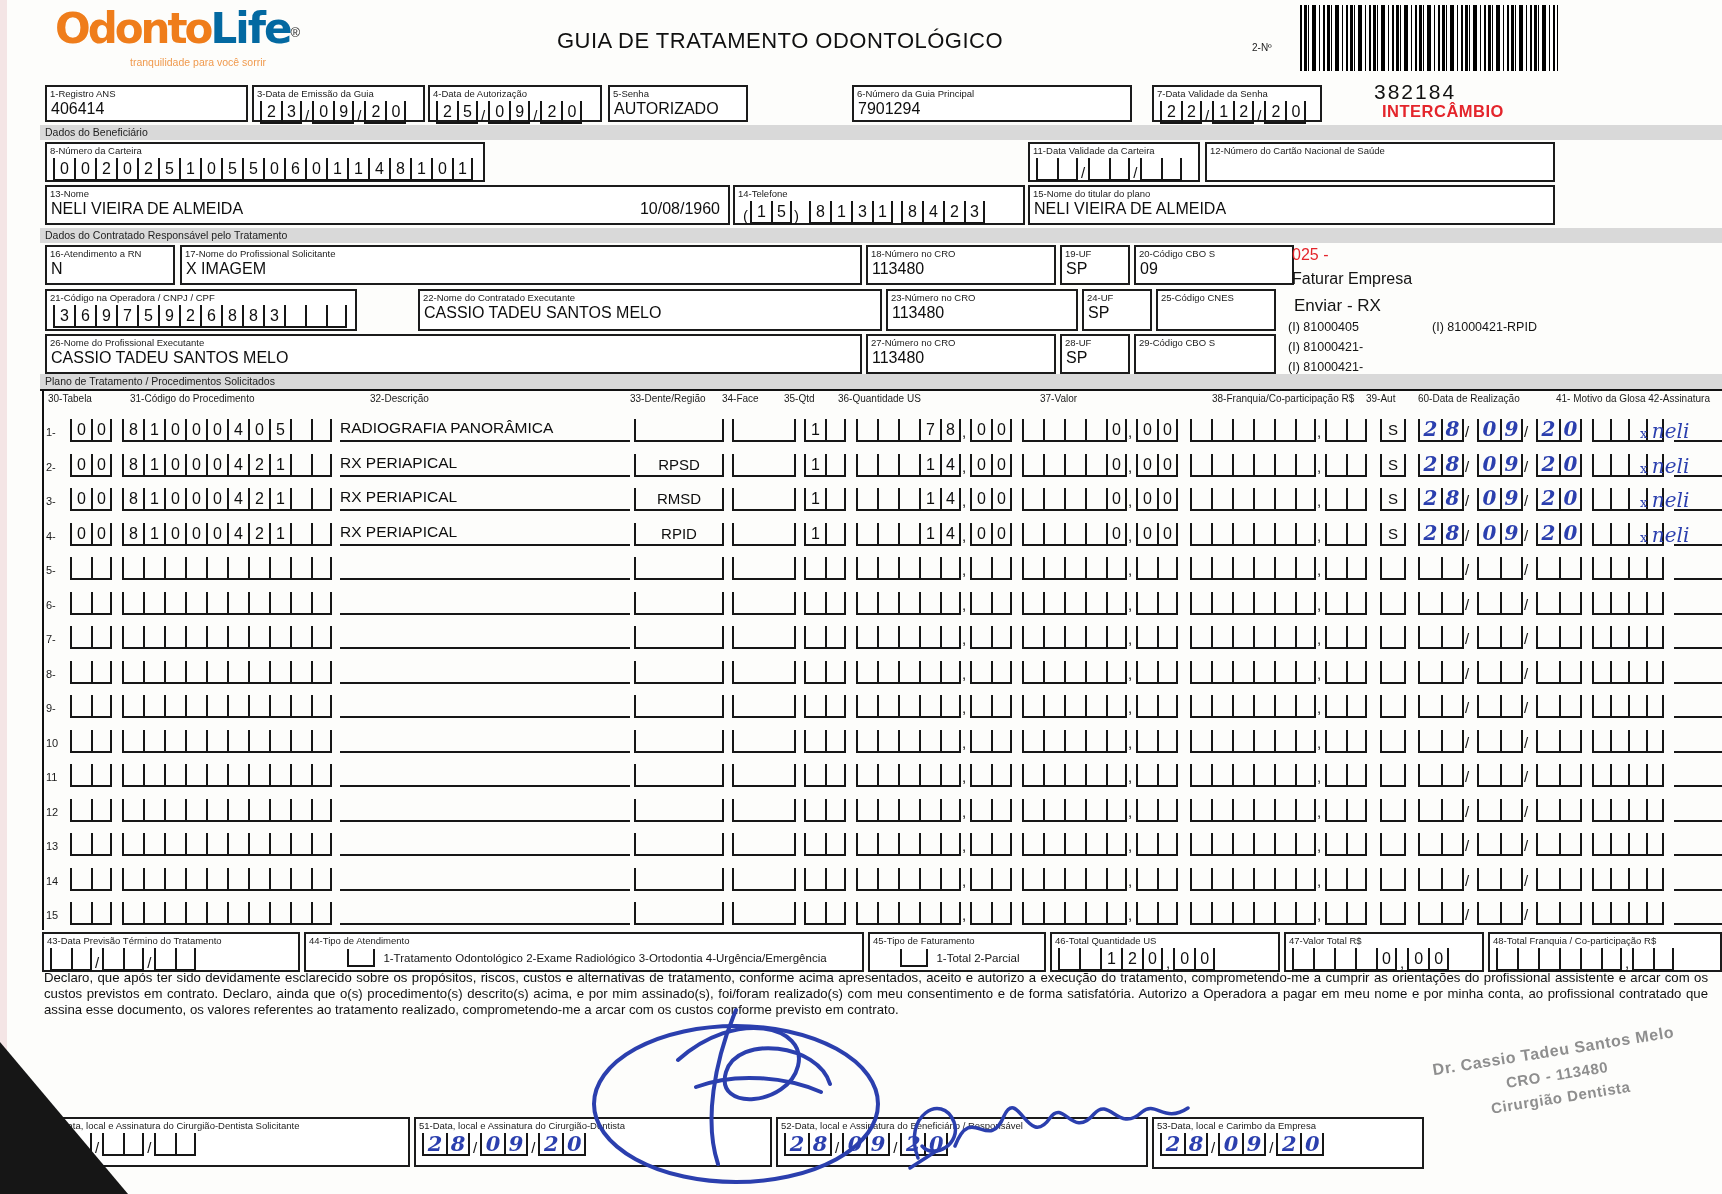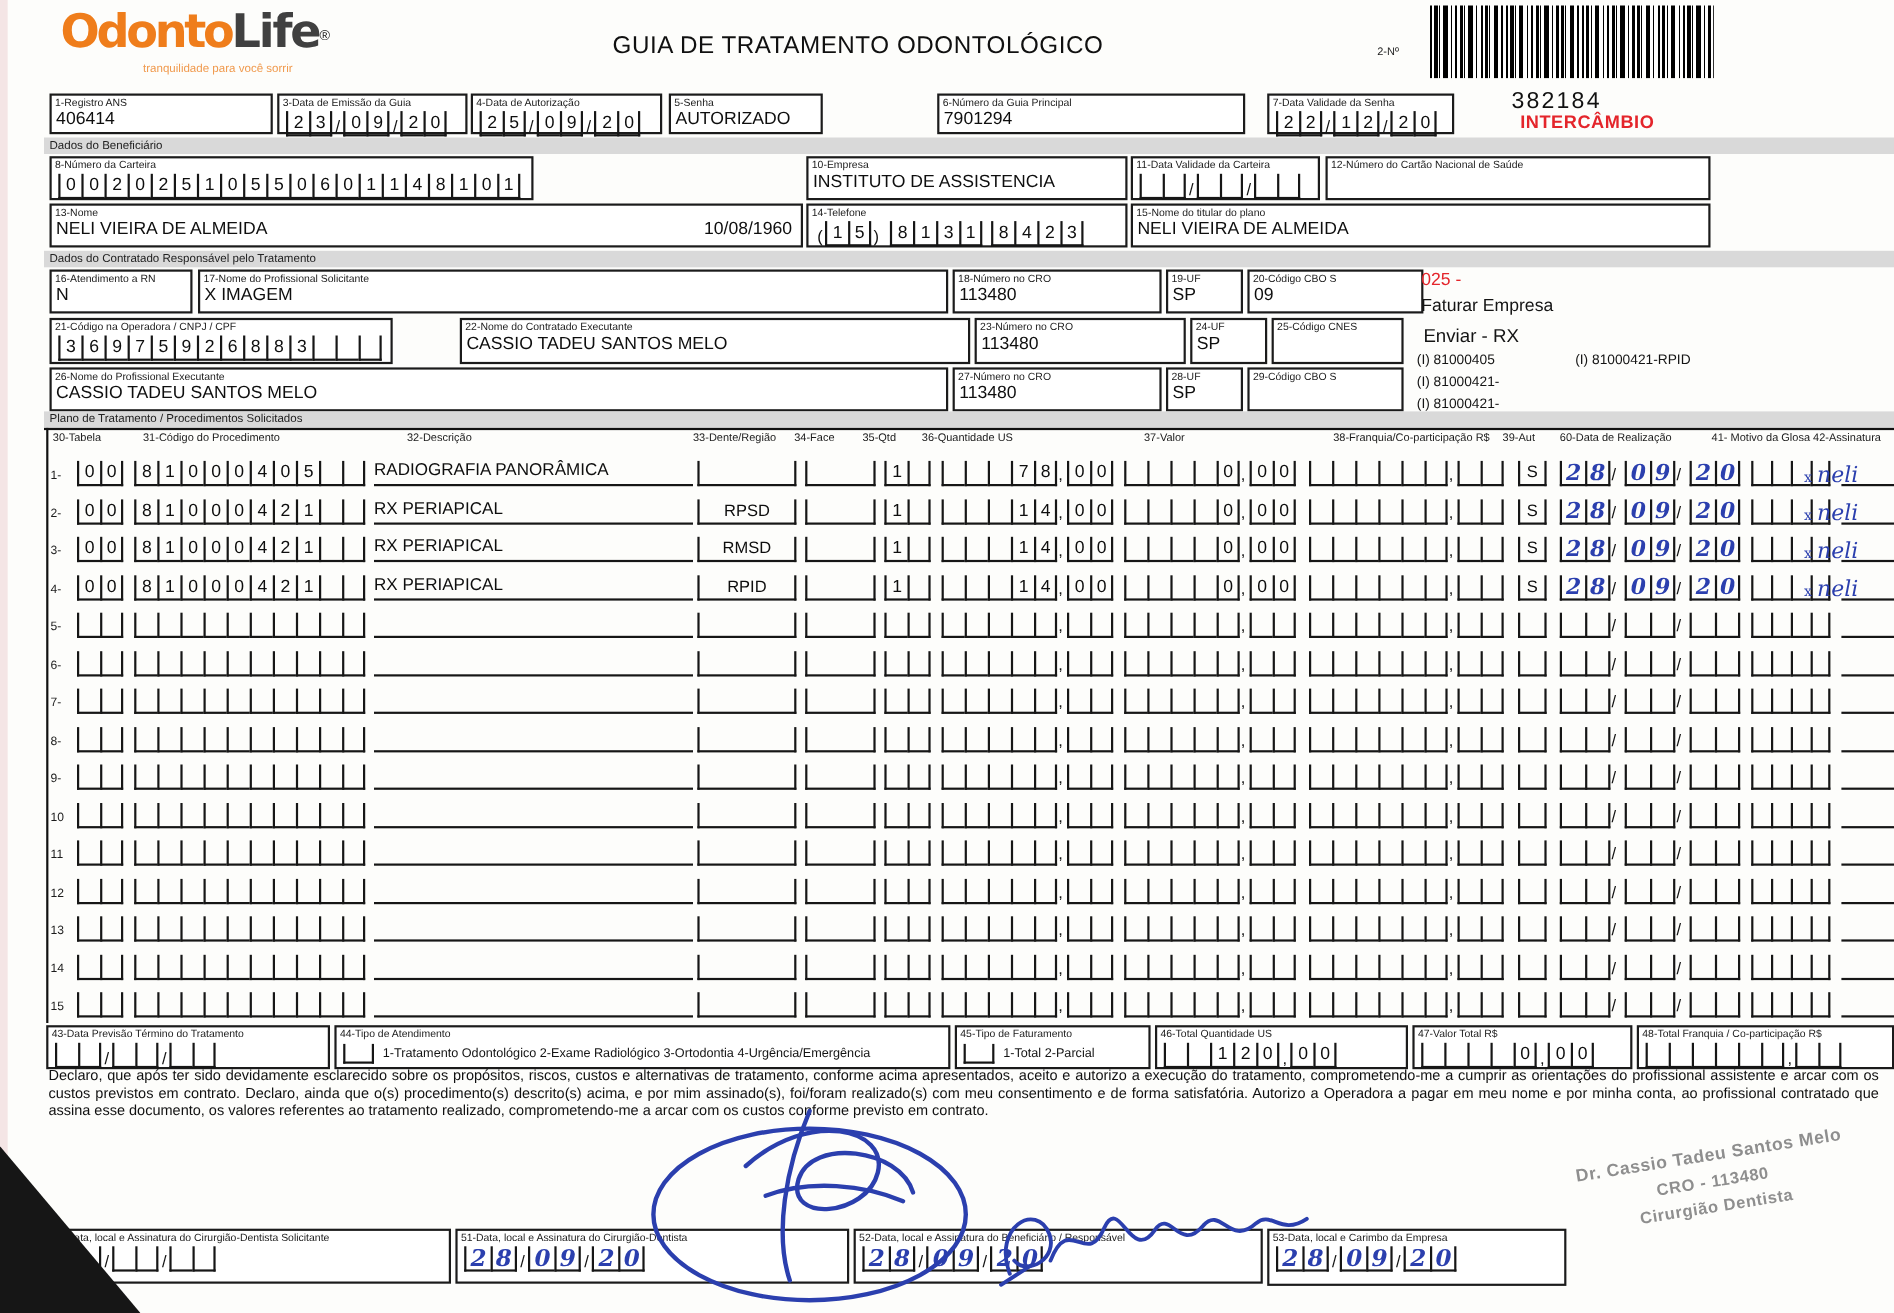--- a/index.html
+++ b/index.html
@@ -4,21 +4,21 @@
 <style>
   html,body{margin:0;padding:0;background:#9a9a9a;}
   .paper{position:relative;width:1722px;height:1194px;background:#fdfdfb;overflow:hidden;
          font-family:"Liberation Sans",sans-serif;color:#151515;}
   .edge-pink{position:absolute;left:0;top:0;width:7px;height:100%;background:#efd9d9;opacity:.65;}
   .corner-wedge{position:absolute;left:0;top:1042px;width:128px;height:152px;background:#161616;
                 clip-path:polygon(0 0,100% 100%,0 100%);}
   
   .logo{position:absolute;left:55px;top:4px;}
   .logo .p1{font-family:"DejaVu Sans",sans-serif;font-weight:bold;font-size:42px;letter-spacing:-3px;color:#ef7d1b;}
-  .logo .p2{font-family:"DejaVu Sans",sans-serif;font-weight:bold;font-size:42px;letter-spacing:-2px;color:#404040;}
+  .logo .p2{font-family:"DejaVu Sans",sans-serif;font-weight:bold;font-size:42px;letter-spacing:-2px;color:#0369a1;}
   .logo .reg{font-size:13px;color:#1d1d1d;vertical-align:super;}
   .tagline{position:absolute;left:130px;top:56px;font-size:10.5px;color:#f09a4e;}
   .title{position:absolute;left:480px;top:28px;width:600px;text-align:center;font-size:22px;letter-spacing:.5px;color:#101010;}
   .bclabel{position:absolute;left:1252px;top:42px;font-size:10px;color:#222;}
   .barcode{position:absolute;left:1300px;top:5px;width:258px;height:66px;
     background:repeating-linear-gradient(90deg,#000 0 2px,#fff 2px 4px,#000 4px 7px,#fff 7px 8px,#000 8px 9px,#fff 9px 12px,#000 12px 16px,#fff 16px 19px,#000 19px 20px,#fff 20px 23px);}
   .guidenum{position:absolute;left:1374px;top:80px;font-size:21px;letter-spacing:2px;color:#111;}
   .intercambio{position:absolute;left:1382px;top:102px;font-size:16.5px;font-weight:bold;color:#e4252b;letter-spacing:.5px;}
   
   .fbox{position:absolute;border:2px solid #1b1b1b;background:#fff;box-sizing:border-box;}
@@ -56,21 +56,21 @@
   .cm{position:absolute;bottom:6px;font-size:15px;color:#111;}
   .dt .cc{width:23px;}
   .gl .cc{width:18px;}
   .sigline{position:absolute;left:1630px;width:52px;bottom:4px;border-bottom:2px solid #161616;}
   .sigtext{position:absolute;left:1596px;bottom:3px;white-space:nowrap;}
   .sigtext .mk{font-size:13px;color:#2b3fae;font-style:normal;font-family:"DejaVu Serif",serif;}
   .sigtext .nm{font-family:"DejaVu Serif",serif;font-style:italic;font-size:20px;color:#2b3fae;}
   .filled .dt .cc{font-family:"DejaVu Serif",serif;font-style:italic;font-weight:bold;color:#2b3fae;font-size:20px;overflow:visible;}
   .hwc .cc{font-family:"DejaVu Serif",serif;font-style:italic;font-weight:bold;color:#2b3fae;font-size:21px;width:24px;}
   
-  .optline{font-size:11.5px;padding:3px 0 0 6px;color:#141414;display:flex;align-items:center;gap:8px;}
+  .optline{font-size:11.5px;padding:3px 0 0 6px;color:#141414;display:flex;align-items:center;gap:8px;justify-content:center;}
   .bkx{display:inline-block;width:28px;height:18px;border-left:2px solid #161616;border-right:2px solid #161616;
        border-bottom:2px solid #161616;box-sizing:border-box;}
   
   .decl{position:absolute;left:44px;top:970px;width:1664px;font-size:13.2px;line-height:1.22;text-align:justify;color:#101010;}
   .obsline{position:absolute;left:6px;right:6px;border-bottom:2px solid #2a2a2a;}
   .sig-svg{position:absolute;pointer-events:none;}
   .stamp{position:absolute;left:1392px;top:1042px;width:330px;transform:rotate(-9deg);color:#8e8e8e;
          font-weight:bold;text-align:center;letter-spacing:.6px;}
   .stamp .l1{font-size:16px;}
   .stamp .l2{font-size:15px;margin-top:6px;}
@@ -183,24 +183,20 @@
           <span class="cc">0</span>
           <span class="cc">1</span>
           <span class="cc">1</span>
           <span class="cc">4</span>
           <span class="cc">8</span>
           <span class="cc">1</span>
           <span class="cc">0</span>
           <span class="cc">1</span>
         </span>
     </div>
-  </div>
-  <div class="fbox" style="left:733px;top:142px;width:292px;height:40px">
-    <span class="flabel">10-Empresa</span>
-    <div class="fvalue">INSTITUTO DE ASSISTENCIA</div>
   </div>
   <div class="fbox" style="left:1028px;top:142px;width:172px;height:40px">
     <span class="flabel">11-Data Validade da Carteira</span>
     <div class="fcomb">
       <span class="comb">
           <span class="cc">&nbsp;</span>
           <span class="cc">&nbsp;</span>
         </span>
         <span class="slash">/</span>
         <span class="comb">

